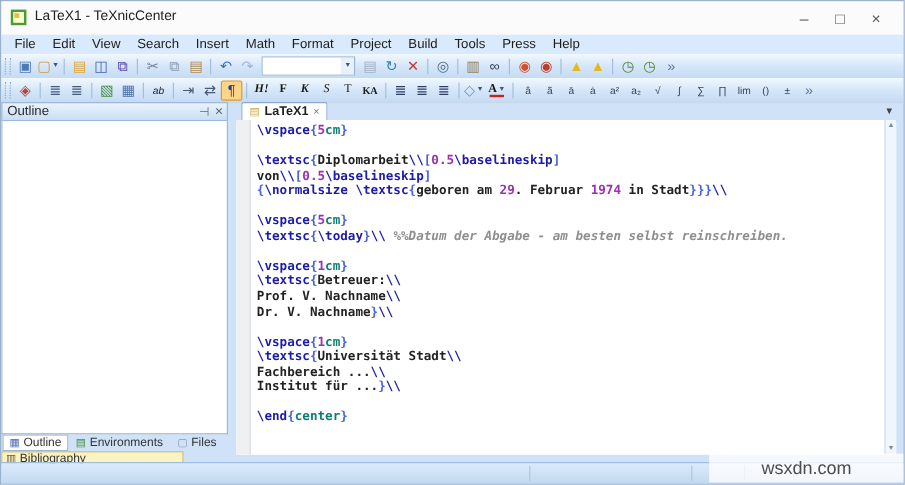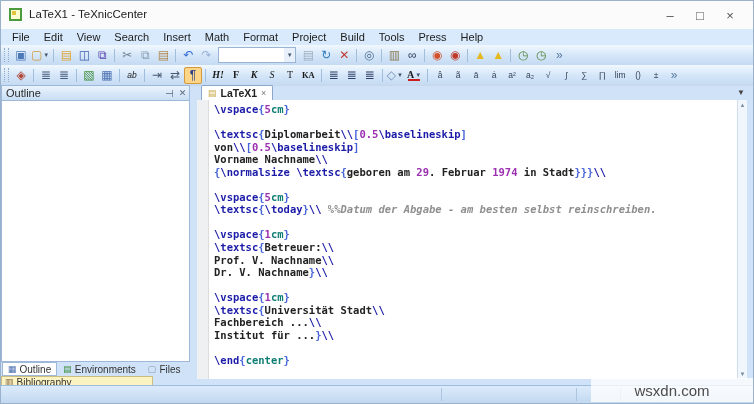--- a/index.html
+++ b/index.html
@@ -355,21 +355,20 @@
       </div>
       <span id="doc-list-dd">▼</span>
     </div>
     <div id="editor-content">
       <div id="editor-margin"></div>
       <div id="code">
           <div class="code-line"><span class="tk-cmd">\vspace</span><span class="tk-brace">{</span><span class="tk-num">5</span><span class="tk-unit">cm</span><span class="tk-brace">}</span></div>
           <div class="code-line">&nbsp;</div>
           <div class="code-line"><span class="tk-cmd">\textsc</span><span class="tk-brace">{</span><span class="tk-plain">Diplomarbeit</span><span class="tk-cmd">\\</span><span class="tk-brace">[</span><span class="tk-num">0.5</span><span class="tk-cmd">\baselineskip</span><span class="tk-brace">]</span></div>
           <div class="code-line"><span class="tk-plain">von</span><span class="tk-cmd">\\</span><span class="tk-brace">[</span><span class="tk-num">0.5</span><span class="tk-cmd">\baselineskip</span><span class="tk-brace">]</span></div>
-          <div class="code-line"><span class="tk-plain">Vorname Nachname</span><span class="tk-cmd">\\</span></div>
           <div class="code-line"><span class="tk-brace">{</span><span class="tk-cmd">\normalsize</span><span class="tk-plain"> </span><span class="tk-cmd">\textsc</span><span class="tk-brace">{</span><span class="tk-plain">geboren am </span><span class="tk-num">29</span><span class="tk-plain">. Februar </span><span class="tk-num">1974</span><span class="tk-plain"> in Stadt</span><span class="tk-brace">}}}</span><span class="tk-cmd">\\</span></div>
           <div class="code-line">&nbsp;</div>
           <div class="code-line"><span class="tk-cmd">\vspace</span><span class="tk-brace">{</span><span class="tk-num">5</span><span class="tk-unit">cm</span><span class="tk-brace">}</span></div>
           <div class="code-line"><span class="tk-cmd">\textsc</span><span class="tk-brace">{</span><span class="tk-cmd">\today</span><span class="tk-brace">}</span><span class="tk-cmd">\\</span><span class="tk-plain"> </span><span class="tk-comment">%%Datum der Abgabe - am besten selbst reinschreiben.</span></div>
           <div class="code-line">&nbsp;</div>
           <div class="code-line"><span class="tk-cmd">\vspace</span><span class="tk-brace">{</span><span class="tk-num">1</span><span class="tk-unit">cm</span><span class="tk-brace">}</span></div>
           <div class="code-line"><span class="tk-cmd">\textsc</span><span class="tk-brace">{</span><span class="tk-plain">Betreuer:</span><span class="tk-cmd">\\</span></div>
           <div class="code-line"><span class="tk-plain">Prof. V. Nachname</span><span class="tk-cmd">\\</span></div>
           <div class="code-line"><span class="tk-plain">Dr. V. Nachname</span><span class="tk-brace">}</span><span class="tk-cmd">\\</span></div>
           <div class="code-line">&nbsp;</div>

